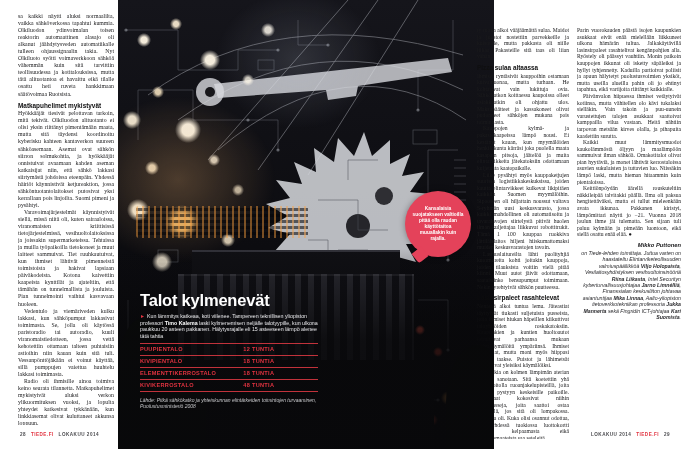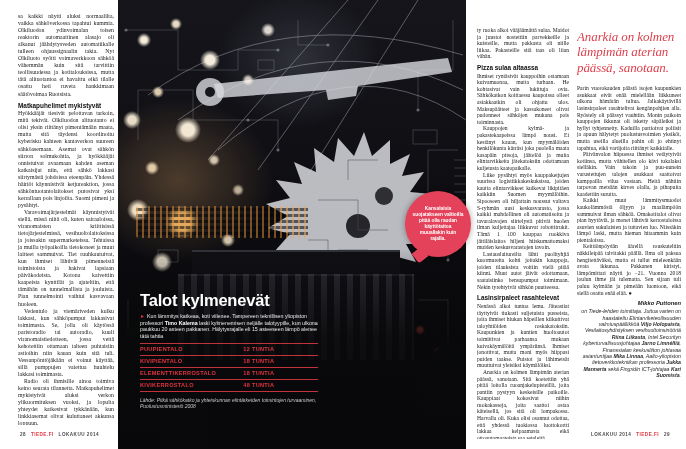--- a/index.html
+++ b/index.html
@@ -11,21 +11,21 @@
   .bodycol p.np{text-indent:0;}
   .bodycol h4{margin:4px 0 1.5px;font:700 6.4px/7.2px "Liberation Sans",sans-serif;color:#0f0f10;text-indent:0;}
   .col-left{left:18px;top:13px;width:96px;height:412px;font:5.8px/7.05px "Liberation Serif",serif;}
   .col-a{left:477px;top:27px;width:92px;height:412px;font:5.6px/6.6px "Liberation Serif",serif;}
   .col-b{left:577px;top:27px;width:104px;height:404px;font:5.6px/6.6px "Liberation Serif",serif;}
   .pullquote{font:italic 13px/15.4px "Liberation Serif",serif;color:#dd3e4b;margin:2px 0 10px;text-align:left;letter-spacing:-.1px;}
   .byline{margin-top:4px;text-align:right;font:italic 700 5.8px/7px "Liberation Sans",sans-serif;color:#1a1a1c;}
   .bio{margin-top:1px;text-align:right;font:italic 5.2px/6.4px "Liberation Sans",sans-serif;color:#2b2b2e;}
   .bio b{font-weight:700;}
   
-  .hero{position:absolute;left:118px;top:0;width:348px;height:449px;overflow:hidden;
+  .hero{position:absolute;left:118px;top:0;width:376px;height:449px;overflow:hidden;
         background:linear-gradient(180deg,#15151b 0%,#0c0c10 55%,#08080b 100%);}
   .hero svg{position:absolute;left:0;top:0;z-index:1;}
   .bokeh{position:absolute;inset:0;z-index:2;filter:blur(.6px);background-image:
     radial-gradient(140px 120px at 60px 180px, rgba(255,190,120,.26), transparent 70%),
     radial-gradient(120px 100px at 180px 60px, rgba(200,210,230,.16), transparent 70%),
     radial-gradient(circle at 26px 40px, rgba(255,246,228,.95) 0 3px, transparent 7px),
     radial-gradient(circle at 58px 24px, rgba(255,240,214,.9) 0 2.5px, transparent 6px),
     radial-gradient(circle at 92px 60px, rgba(255,247,230,.95) 0 4.5px, transparent 10px),
     radial-gradient(circle at 40px 92px, rgba(255,236,200,.85) 0 2.5px, transparent 6px),
     radial-gradient(circle at 14px 120px, rgba(255,244,222,.9) 0 4px, transparent 9px),
@@ -206,21 +206,20 @@
     <p class="np">Ihmiset ryntäsivät kauppoihin ostamaan kuivamuonaa, mutta turhaan. He kohtasivat vain lukittuja ovia. Sähkökatkon koittaessa kaupoissa olleet asiakkaatkin oli ohjattu ulos. Maksupäätteet ja kassakoneet olivat pudonneet sähköjen mukana pois toiminnasta.</p>
     <p>Kauppojen kylmä- ja pakastekaapeissa lämpö nousi. Ei kestänyt kauan, kun myymälöiden henkilökunta kärräsi joka puolella maata kasapäin pitsoja, jäätelöä ja muita elintarvikkeita jätekatoksiin odottamaan kuljetusta kaatopaikalle.</p>
     <p>Liike pysähtyi myös kauppaketjujen suurissa logistiikkakeskuksissa, joiden kautta elintarvikkeet kulkevat likipitäen kaikkiin Suomen myymälöihin. Sipooseen oli hiljattain noussut valtava S-ryhmän uusi keskusvarasto, jossa kaikki mahdollinen oli automatisoitu ja tavaralavojen siirtelystä pitivät huolen ilman kuljettajaa liikkuvat robottitrukit. Tämä 1 100 kauppaa ruokkiva jättiläislaitos hiljeni hiiskumattomaksi muiden keskusvarastojen tavoin.</p>
     <p>Lastauslaitureilta lähti puolityhjiä kuormureita kohti joitakin kauppoja, joiden tilauksista voitiin vielä pitää kiinni. Muut autot jäivät odottamaan, saataisiinko bensapumput toimimaan. Nekin tyrehtyivät sähkön puutteessa.</p>
     <h4>Lasinsirpaleet rasahtelevat</h4>
     <p class="np">Nenässä alkoi tuntua lemu. Jäteastiat täyttyivät tiukasti suljetuista pusseista, joita ihmiset hiukan häpeillen kiikuttivat taloyhtiöiden roskakatoksiin. Kaupunkien ja kuntien huoltoautot toimittivat parhaansa mukaan kuivakäymälöitä ympäriinsä. Ihmiset jonottivat, mutta moni myös hiippasi puiden taakse. Puistot ja lähimetsät muuttuivat yleisiksi käymälöiksi.</p>
     <p>Anarkia on kolmen lämpimän aterian päässä, sanotaan. Sitä koetettiin yhä pitää loitolla ruoanjakelupisteillä, joita pantiin pystyyn keskeisille paikoille. Kauppiaat kokosivat niihin ruokakasseja, joita saattoi ostaa käteisellä, jos sitä oli lompakossa. Harvalla oli. Kuka olisi osannut odottaa, että yhdessä tuokiossa luottokortti lakkaa kelpaamasta eikä ottoautomaateista saa seteleitä.</p>
   </div>
 
   <div class="bodycol col-b">
-    <div class="pullquote">Anarkia on kolmen lämpimän aterian päässä, sanotaan.</div>
     <p class="np">Parin vuorokauden päästä isojen kaupunkien asukkaat eivät enää mielellään liikkuneet ulkona hämärän tultua. Jalkakäytävillä lasinsirpaleet rasahtelivat kengänpohjien alla. Ryöstely oli päässyt vauhtiin. Monin paikoin kauppojen ikkunat oli isketty säpäleiksi ja hyllyt tyhjennetty. Kaduilla partioivat poliisit ja apuun hälytetyt puolustusvoimien yksiköt, mutta useilla alueilla pahin oli jo ehtinyt tapahtua, eikä vartijoita riittänyt kaikkialle.</p>
     <p>Päivänvalon hiipuessa ihmiset vetäytyivät kotiinsa, mutta vähitellen olo kävi tukalaksi sielläkin. Vain takoin ja puu-uunein varustettujen talojen asukkaat saattoivat kamppailla vilua vastaan. Heitä nähtiin tarpovan metsään kirves olalla, ja pihapuita kaadettiin surutta.</p>
     <p>Kaikki muut lämmitysmuodot kaukolämmöstä öljyyn ja maalämpöön sammuivat ilman sähköä. Omakotitalot olivat pian hyytäviä, ja monet lähtivät kerrostaloissa asuvien sukulaisten ja tuttavien luo. Niissäkin lämpö laski, mutta hieman hitaammin kuin pientaloissa.</p>
     <p>Keittiönpöydän äärellä rouskuteltiin näkkileipää talvitakki päällä. Ilma oli paksua hengitettäväksi, mutta ei tullut mieleenkään avata ikkunaa. Pakkanen kiristyi, lämpömittari näytti jo −21. Vuonna 2018 joulun ihme jäi tulematta. Sen sijaan tuli paluu kylmään ja pimeään luontoon, eikä siellä osattu enää elää. ●</p>
     <div class="byline">Mikko Puttonen</div>
     <div class="bio"><span>on Tiede-lehden toimittaja. Juttua varten on haastateltu Elintarviketeollisuuden valmiuspäällikköä </span><b>Viljo Holopaista</b><span>, Vesilaitosyhdistyksen vesihuoltoinsinööriä </span><b>Riina Liikasta</b><span>, Intel Securityn kyberturvallisuusjohtajaa </span><b>Jarno Limnélliä</b><span>, Finanssialan keskusliiton johtavaa asiantuntijaa </span><b>Mika Linnaa</b><span>, Aalto-yliopiston tietoverkkotekniikan professoria </span><b>Jukka Mannerta</b><span> sekä Fingridin ICT-johtajaa </span><b>Kari Suomista</b><span>.</span></div>
   </div>
 
   <div class="footer footer-left">
     <span>28</span>

